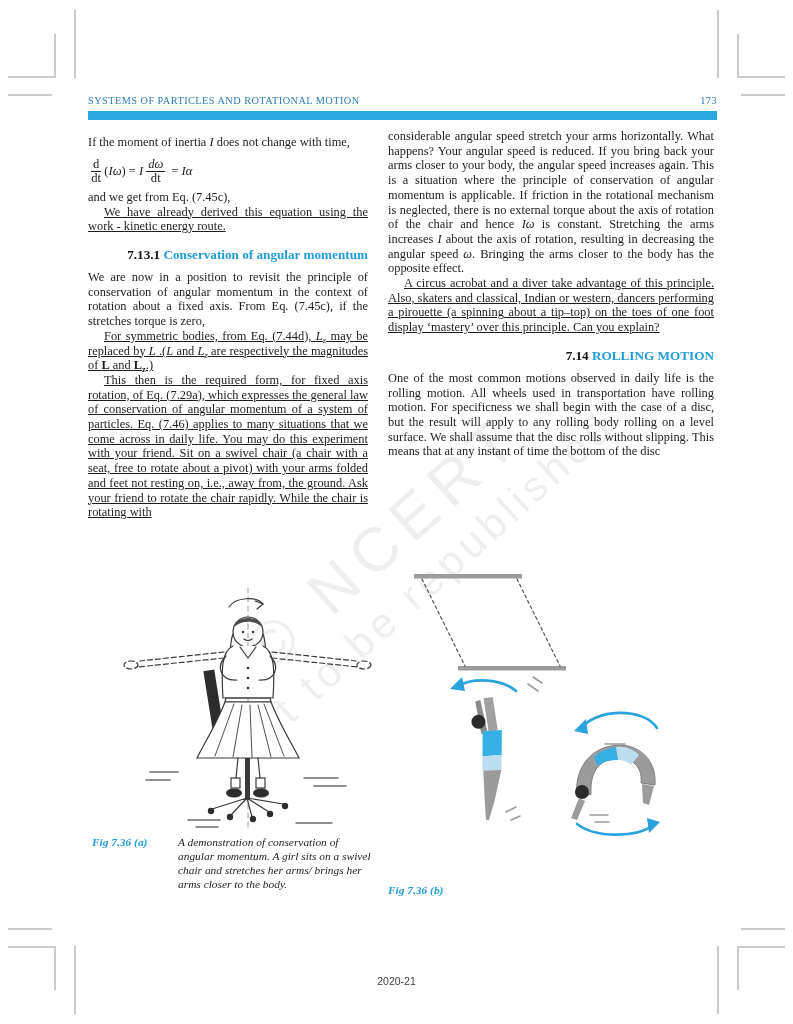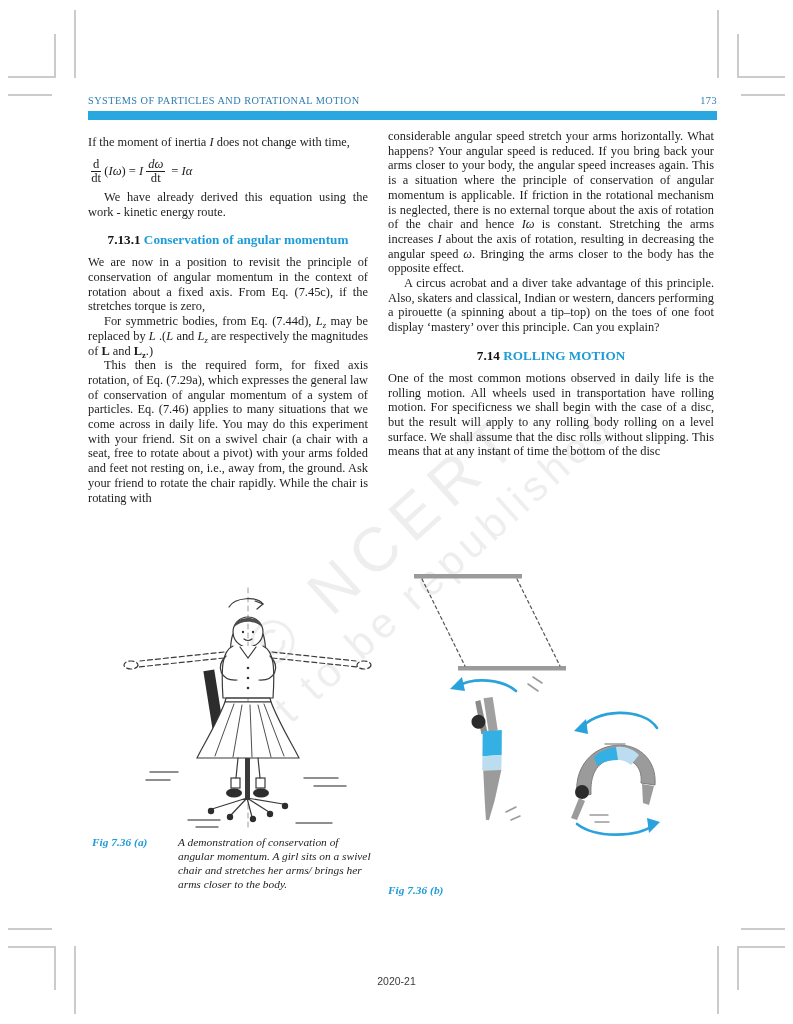--- a/index.html
+++ b/index.html
@@ -11,26 +11,26 @@
   .cm{position:absolute;background:#cbcbcb;}
   
   .pagehead{position:absolute;left:88px;top:95px;width:629px;display:flex;justify-content:space-between;
     font-size:10.3px;letter-spacing:.45px;color:#2e7cb0;}
   .rule{position:absolute;left:88px;top:111px;width:629px;height:9px;background:#29a8df;}
   
   .col{position:absolute;top:129px;text-align:justify;font-size:12.4px;line-height:14.7px;}
   #col-left{left:88px;width:280px;margin-top:6px;}
   #col-right{left:388px;width:326px;}
   p{margin:0;}
-  p.ind{text-indent:16px;}
+  p.ind{text-indent:16px;text-decoration:underline;}
   .it{font-style:italic;}
   .bd{font-weight:bold;}
   sub{font-size:8.5px;line-height:0;}
   
-  .sec{font-size:13.2px;line-height:16px;font-weight:bold;text-align:center;margin:13px 0 7px;}
+  .sec{font-size:13.2px;line-height:16px;font-weight:bold;text-align:right;margin:13px 0 7px;}
   .sec .num{color:#121212;}
   .sec .ttl{color:#1e9cd7;}
   
   .dispeq{display:flex;align-items:center;margin:8px 0 4px;font-size:12.6px;}
   .frac{display:inline-flex;flex-direction:column;align-items:center;line-height:1.08;margin:0 3px;}
   .frac .fn{border-bottom:1px solid #1d1d1d;padding:0 2px;}
   .eqrow{display:flex;justify-content:space-between;align-items:baseline;padding-left:16px;margin:2px 0;}
   .eqrow .lhs{font-style:italic;}
   .eqrow .eqnum{font-style:normal;}
   
@@ -105,20 +105,21 @@
       <span class="it">I</span>
       <span class="frac">
           <span class="fn it">dω</span>
           <span>dt</span>
         </span>
       <span style="margin:0 3px;">=</span>
       <span class="it">I</span>
         <span class="it">α</span>
     </div>
 
+    <p>and we get from Eq. (7.45c),</p>
 
 
     <p class="ind">We have already derived this equation using the work - kinetic energy route.</p>
 
     <div class="sec">
       <span class="num">7.13.1</span>
       <span class="ttl">Conservation of angular momentum</span>
     </div>
 
     <p>We are now in a position to revisit the principle of conservation of angular momentum in the context of rotation about a fixed axis. From Eq. (7.45c), if the stretches torque is zero,</p>

